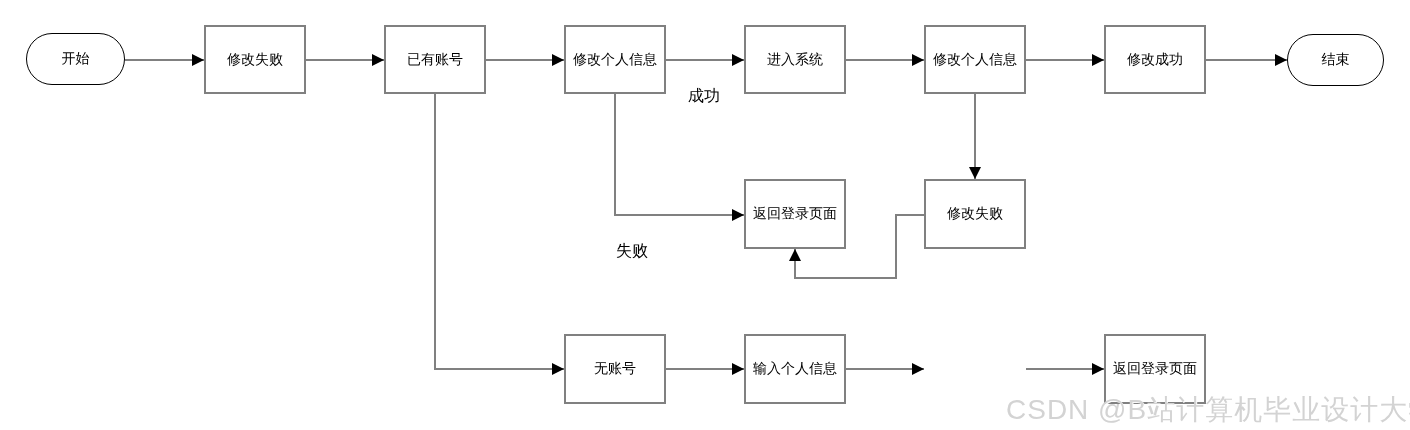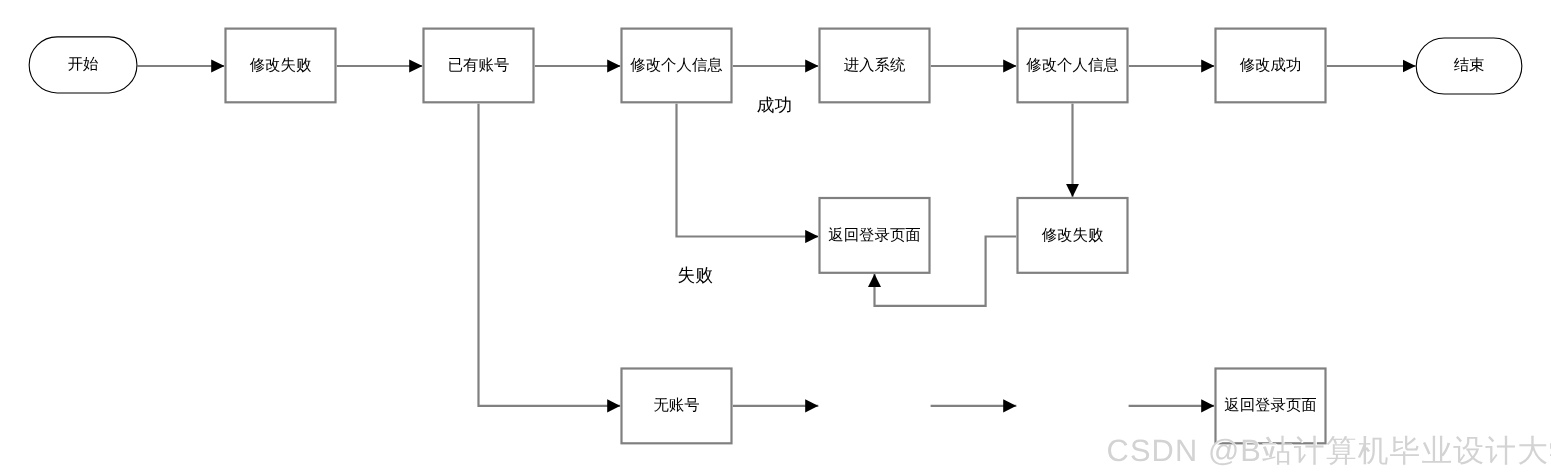--- a/index.html
+++ b/index.html
@@ -100,20 +100,21 @@
   <div class="node" style="left:1104px; top:25px; width:102px; height:69px;">修改成功</div>
 
   <div class="node terminal" style="left:1287px; top:34px; width:97px; height:52px;">结束</div>
 
   <div class="node" style="left:744px; top:179px; width:102px; height:70px;">返回登录页面</div>
 
   <div class="node" style="left:924px; top:179px; width:102px; height:70px;">修改失败</div>
 
   <div class="node" style="left:564px; top:334px; width:102px; height:70px;">无账号</div>
 
+  <div class="node" style="left:744px; top:334px; width:102px; height:70px;">输入个人信息</div>
 
 
   <div class="node" style="left:1104px; top:334px; width:102px; height:70px;">返回登录页面</div>
 
   <span class="edge-label" style="left:704px; top:60px; transform:translate(-50%,-50%);">成功</span>
 
   <span class="edge-label" style="left:614px; top:215px; transform:translateY(-50%);">失败</span>
 
   <div id="watermark">CSDN @B站计算机毕业设计大学</div>
 

